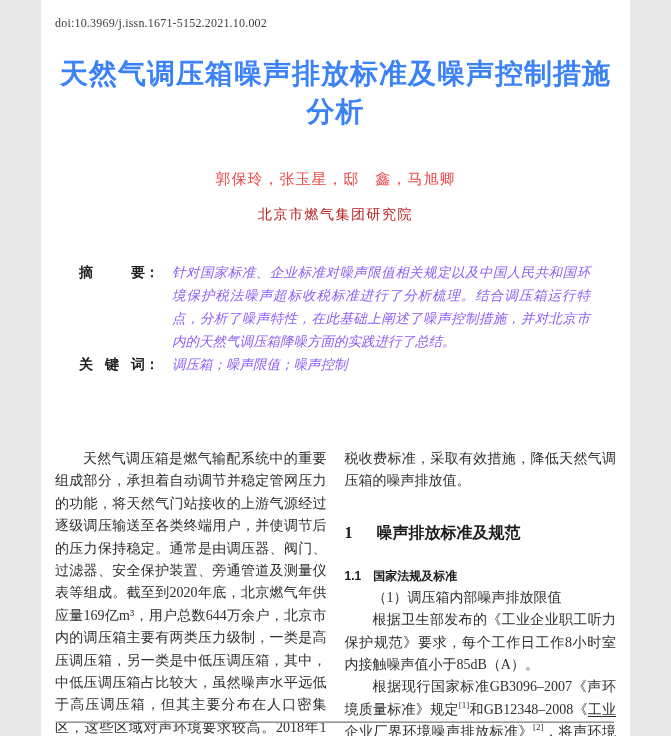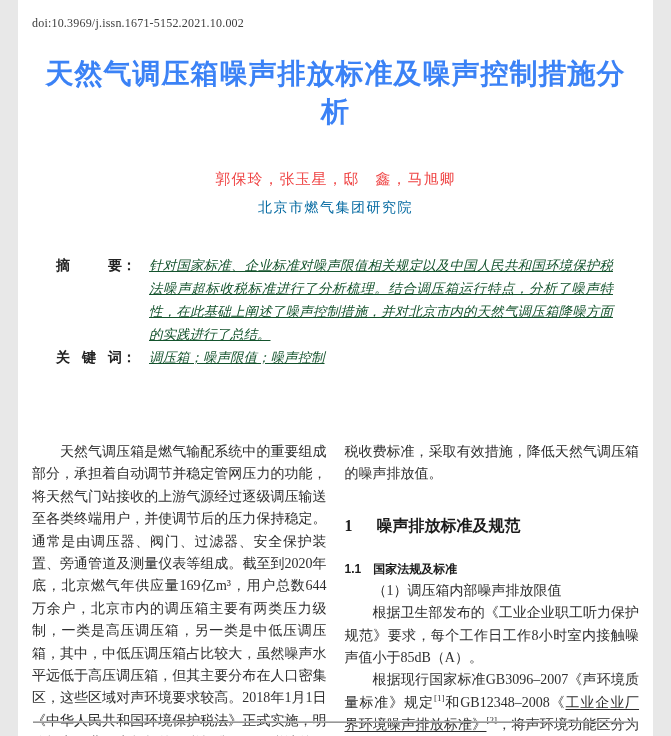--- a/index.html
+++ b/index.html
@@ -1,18 +1,18 @@
 <!DOCTYPE html>
 <html lang="zh"><head>
 <meta charset="utf-8">
 <style>
   html, body { margin: 0; padding: 0; background: #e8e8e8; }
   .page {
     position: relative;
-    width: 635px;
+    width: 589px;
     height: 736px;
     margin: 0 auto;
     background: #ffffff;
     overflow: hidden;
     box-sizing: border-box;
     padding: 16px 14px 0 14px;
     font-family: "Liberation Serif", "DejaVu Serif", serif;
     color: #2e2e2e;
   }
 
@@ -36,26 +36,26 @@
   .authors {
     margin-top: 38px;
     text-align: center;
     font-size: 15px;
     line-height: 21px;
     letter-spacing: 1px;
     color: #ef4444;
   }
 
   .affiliation {
-    margin-top: 7px;
+    margin-top: 14px;
     text-align: center;
     font-size: 14px;
     line-height: 21px;
     letter-spacing: 1.5px;
-    color: #0369a1;
+    color: #b91c1c;
   }
 
   .meta { margin: 36px 26px 0 24px; }
   .meta-row { display: flex; align-items: flex-start; }
   .meta-label {
     flex: 0 0 80px;
     margin-right: 13px;
     display: flex;
     justify-content: space-between;
     font-family: "Liberation Sans", "DejaVu Sans", sans-serif;
@@ -64,22 +64,21 @@
     line-height: 23px;
     color: #222;
     white-space: nowrap;
   }
   .meta-text {
     flex: 1;
     font-size: 13.5px;
     line-height: 23px;
     text-align: justify;
     font-style: italic; 
-    color: #14532d;
-    text-decoration: underline;
+    color: #8b5cf6;
   }
 
   .columns { display: flex; gap: 18px; margin-top: 72px; }
   .col {
     flex: 1;
     min-width: 0;
     font-size: 14px;
     line-height: 22.4px;
     text-align: justify;
     color: #2e2e2e;

